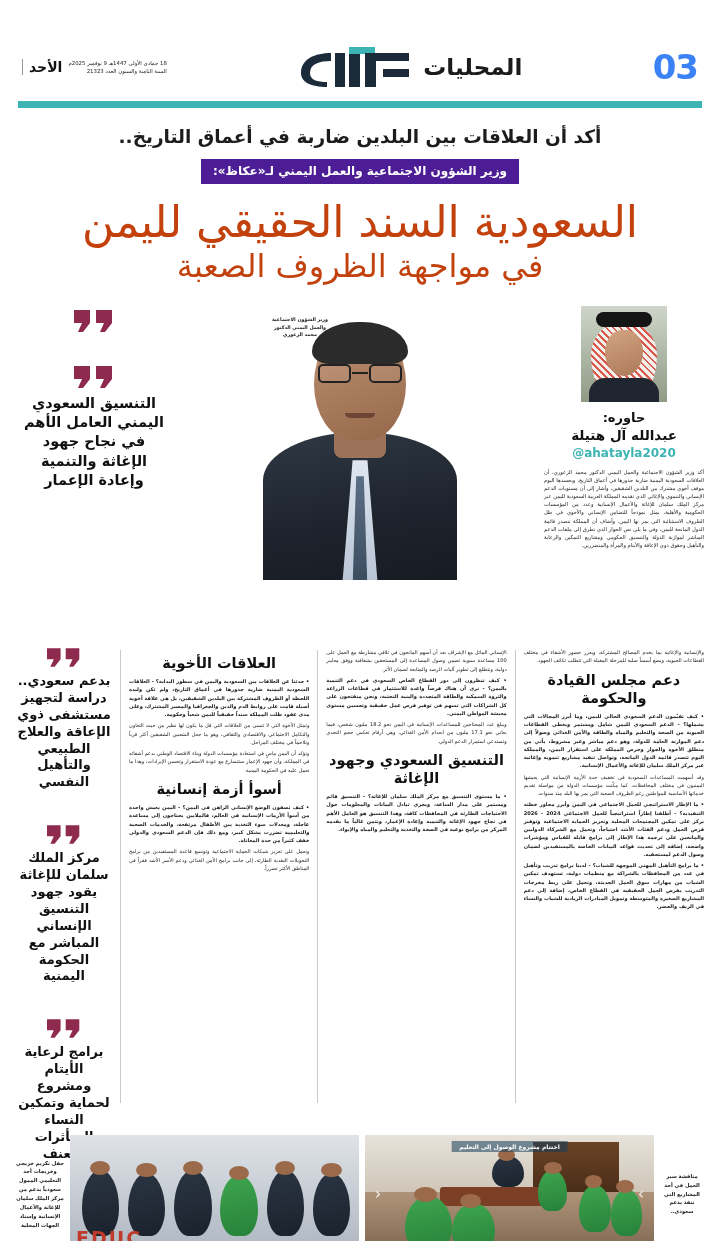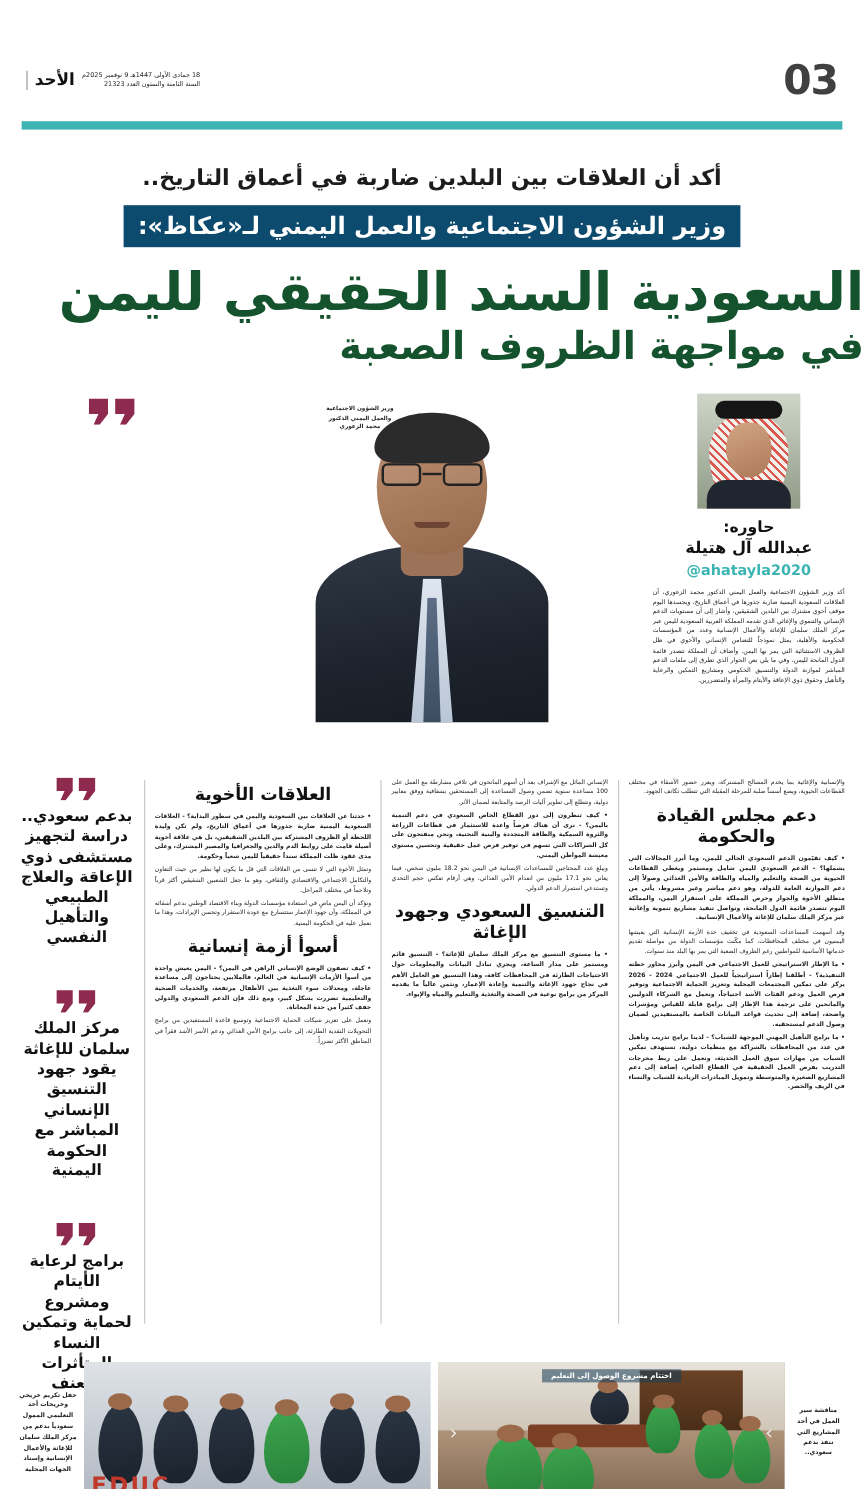--- a/index.html
+++ b/index.html
@@ -12,21 +12,21 @@
   }
   .page { position: relative; width: 720px; height: 1241px; background:#fff; }
 
   
   .masthead {
     position: relative; height: 62px; margin-top: 36px;
     display: flex; align-items: center; justify-content: space-between;
     padding: 0 22px;
   }
   .page-num {
-    font-size: 34px; font-weight: 700; color: #404040;
+    font-size: 34px; font-weight: 700; color: #3b82f6;
     letter-spacing: -1px; line-height: 1;
   }
   .brand-group { display: flex; align-items: center; gap: 8px; }
   .section-name {
     font-size: 23px; font-weight: 700; color: #1b1b1b;
     letter-spacing: -0.5px;
   }
   .logo-mark {
     position: relative; width: 118px; height: 40px;
   }
@@ -39,30 +39,30 @@
     border-left: 1px solid #999; padding-left: 6px;
   }
   .dateline .dlines { font-size: 5.4px; line-height: 1.5; color: #222; text-align: right; }
   .rule-teal {
     height: 7px; background: #3cb4b4; margin: 3px 18px 0 18px;
   }
 
   
   .kicker {
     text-align: center; font-size: 18.5px; font-weight: 700;
-    color: #1c1c1c; margin-top: 30px; letter-spacing: -0.3px;
+    color: #1c1c1c; margin-top: 18px; letter-spacing: -0.3px;
   }
   .ribbon-wrap { display: flex; justify-content: center; margin-top: 12px; }
   .ribbon {
-    background: #0c4a6e; color: #fff; font-weight: 700;
-    font-size: 20px; padding: 5px 12px 6px; letter-spacing: -0.2px;
+    background: #4c1d95; color: #fff; font-weight: 700;
+    font-size: 12px; padding: 5px 12px 6px; letter-spacing: -0.2px;
   }
   .headline {
-    margin-top: 14px; color: #14532d;
-    font-weight: 700; letter-spacing: -1px;
+    text-align: center; margin-top: 14px; color: #c2410c;
+    font-weight: 400; letter-spacing: -1px;
   }
   .headline .l1 { font-size: 44px; line-height: 1.1; display:block; }
   .headline .l2 { font-size: 32px; line-height: 1.18; display:block; margin-top: 2px; }
 
   
   .hero {
     position: relative; margin-top: 16px; height: 286px;
   }
   .quote-col-left {
     position: absolute; left: 18px; top: 8px; width: 152px;
@@ -250,20 +250,33 @@
   }
 </style>
 </head>
 <body>
 
 <div class="page">
 
   <div class="masthead">
     <div class="page-num">03</div>
 
+    <div class="brand-group">
+      <div class="section-name">المحليات</div>
+      <div class="logo-mark">
+        <svg width="118" height="40" viewBox="0 0 118 40">
+          <path d="M4 26 C4 12, 18 6, 34 6 L34 14 C22 14, 13 17, 13 26 C13 33, 20 35, 30 35 L30 40 C14 40, 4 35, 4 26 Z" fill="#1b2b3a"></path>
+          <rect x="38" y="6" width="10" height="34" fill="#1b2b3a"></rect>
+          <rect x="52" y="6" width="11" height="34" fill="#1b2b3a"></rect>
+          <rect x="52" y="0" width="26" height="7" fill="#3cb4b4"></rect>
+          <path d="M68 40 L68 6 L112 6 L112 14 L79 14 L79 40 Z" fill="#1b2b3a"></path>
+          <rect x="86" y="22" width="26" height="8" fill="#1b2b3a"></rect>
+        </svg>
+      </div>
+    </div>
 
     <div class="dateline">
       <div class="dlines">
         <div>18 جمادى الأولى 1447هـ 9 نوفمبر 2025م</div>
         <div>السنة الثامنة والستون العدد 21323</div>
       </div>
       <div class="dayname">الأحد</div>
     </div>
   </div>
   <div class="rule-teal"></div>
@@ -278,20 +291,27 @@
   </div>
 
   <div class="hero">
 
     <div class="quote-col-left">
       <div class="quote-block">
         <svg class="qmark" viewBox="0 0 40 22">
           <path d="M0 0 h16 v13 l-7 9 h-5 l4 -9 h-8 z" fill="#8e2a4e"></path>
           <path d="M22 0 h16 v13 l-7 9 h-5 l4 -9 h-8 z" fill="#8e2a4e"></path>
         </svg>
+      </div>
+      <div class="quote-block">
+        <svg class="qmark" viewBox="0 0 40 22">
+          <path d="M0 0 h16 v13 l-7 9 h-5 l4 -9 h-8 z" fill="#8e2a4e"></path>
+          <path d="M22 0 h16 v13 l-7 9 h-5 l4 -9 h-8 z" fill="#8e2a4e"></path>
+        </svg>
+        <div class="quote-txt">التنسيق السعودي اليمني العامل الأهم في نجاح جهود الإغاثة والتنمية وإعادة الإعمار</div>
       </div>
     </div>
 
     <div class="minister-photo">
       <div class="mp-bg"></div>
       <div class="mp-suit"></div>
       <div class="mp-shirt"></div>
       <div class="mp-tie"></div>
       <div class="mp-neck"></div>
       <div class="mp-head"></div>

